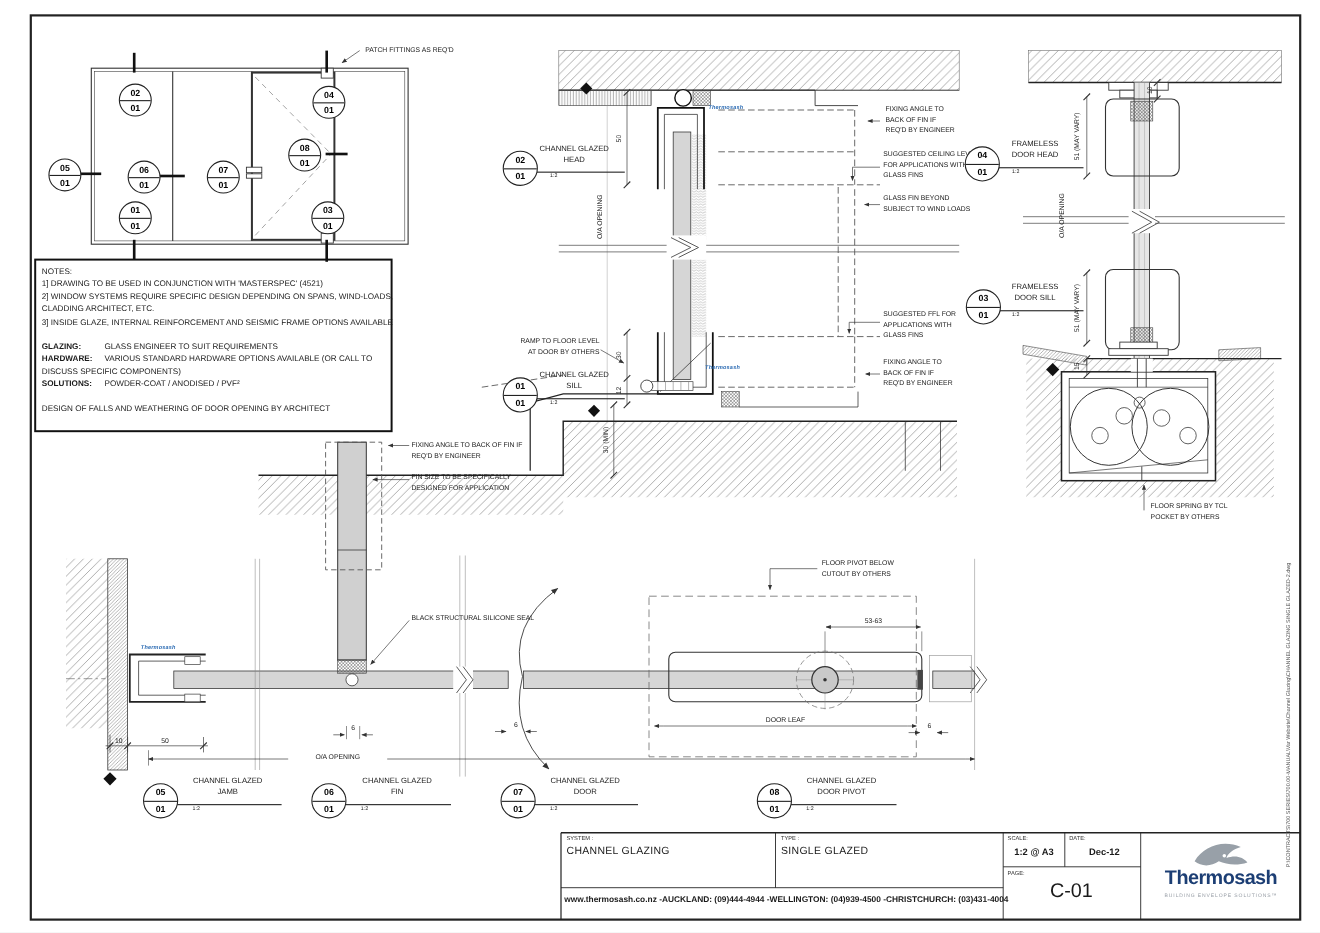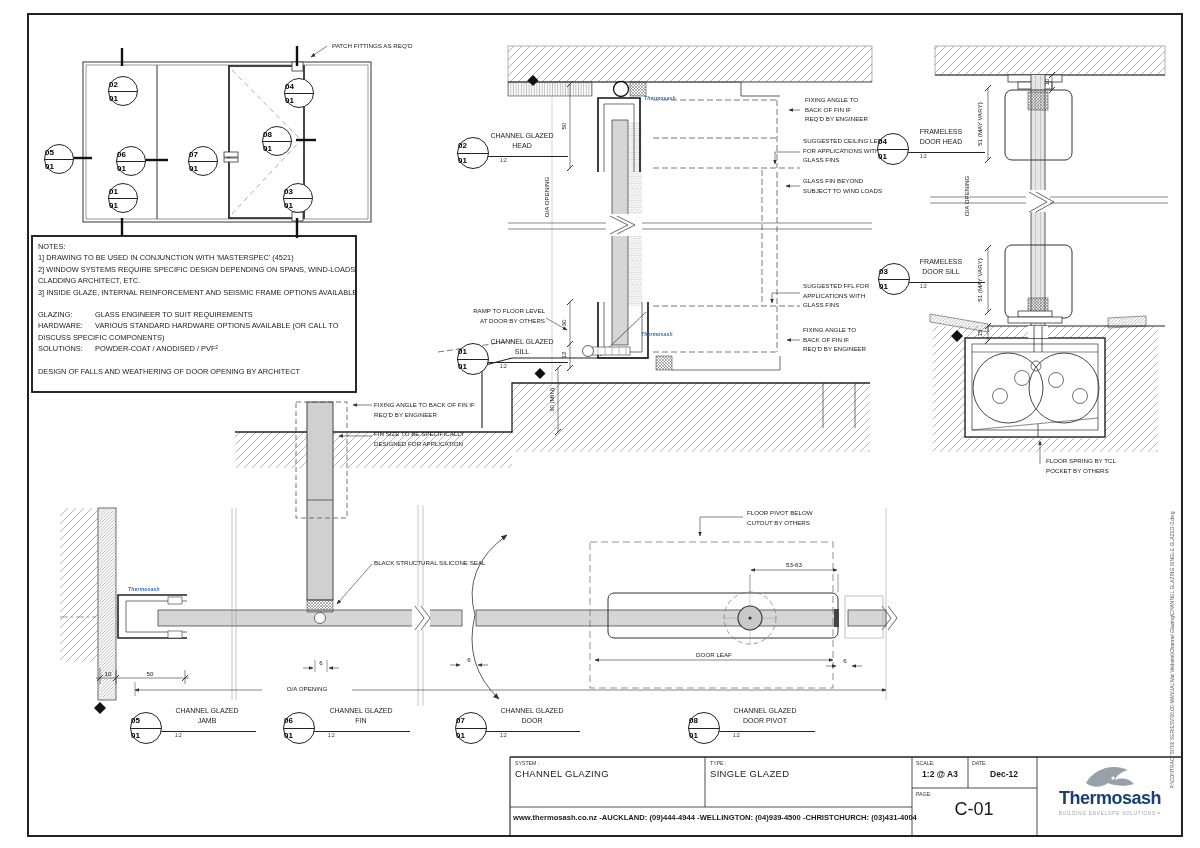--- a/index.html
+++ b/index.html
@@ -7,31 +7,31 @@
          font-family:"Liberation Sans",sans-serif;}
   svg{position:absolute;left:0;top:0;}
   .t{position:absolute;font-family:"Liberation Sans",sans-serif;color:#1a1a1a;white-space:nowrap;z-index:5;}
   .a6{font-size:6.2px;line-height:9.5px;}
   .d6{font-size:6.2px;}
   .ctr{transform:translateX(-50%);}
   .rotc{transform:translate(-50%,-50%) rotate(-90deg);}
   .rt{text-align:right;}
   .cline{position:absolute;height:0;border-top:1px solid #222;z-index:4;}
   .bub{position:absolute;width:28px;height:28px;border:1px solid #222;border-radius:50%;background:#fff;
-       font:bold 8px/1 "Liberation Sans",sans-serif;text-align:left;z-index:6;}
+       font:bold 8px/1 "Liberation Sans",sans-serif;text-align:center;z-index:6;}
   .bub .bt{display:block;height:14px;line-height:15px;border-bottom:1px solid #222;}
   .bub .bb{display:block;height:12px;line-height:13px;}
   .bub2{width:30px;height:30px;}
   .bub2 .bt{height:15px;line-height:16px;}
   .bub2 .bb{height:13px;line-height:14px;}
   .ct{font-size:7px;line-height:9.5px;text-align:center;transform:translateX(-50%);}
   .cs{font-size:4.8px;color:#222;}
   .brand{font-size:5px;font-weight:bold;color:#2e6db4;font-style:italic;letter-spacing:0.2px;}
   .nw{white-space:nowrap;}
-  .speclabel{display:inline-block;width:57px;}
+  .speclabel{display:inline-block;width:57px;font-weight:bold;}
   .tb-label{font-size:5.2px;color:#333;}
   .tb-val{font-size:9.5px;font-weight:normal;letter-spacing:0.3px;}
 </style>
 </head>
 <body>
 
 <div id="sheet">
 
 <svg width="1200" height="848" viewBox="0 0 1200 848">
 <defs>

